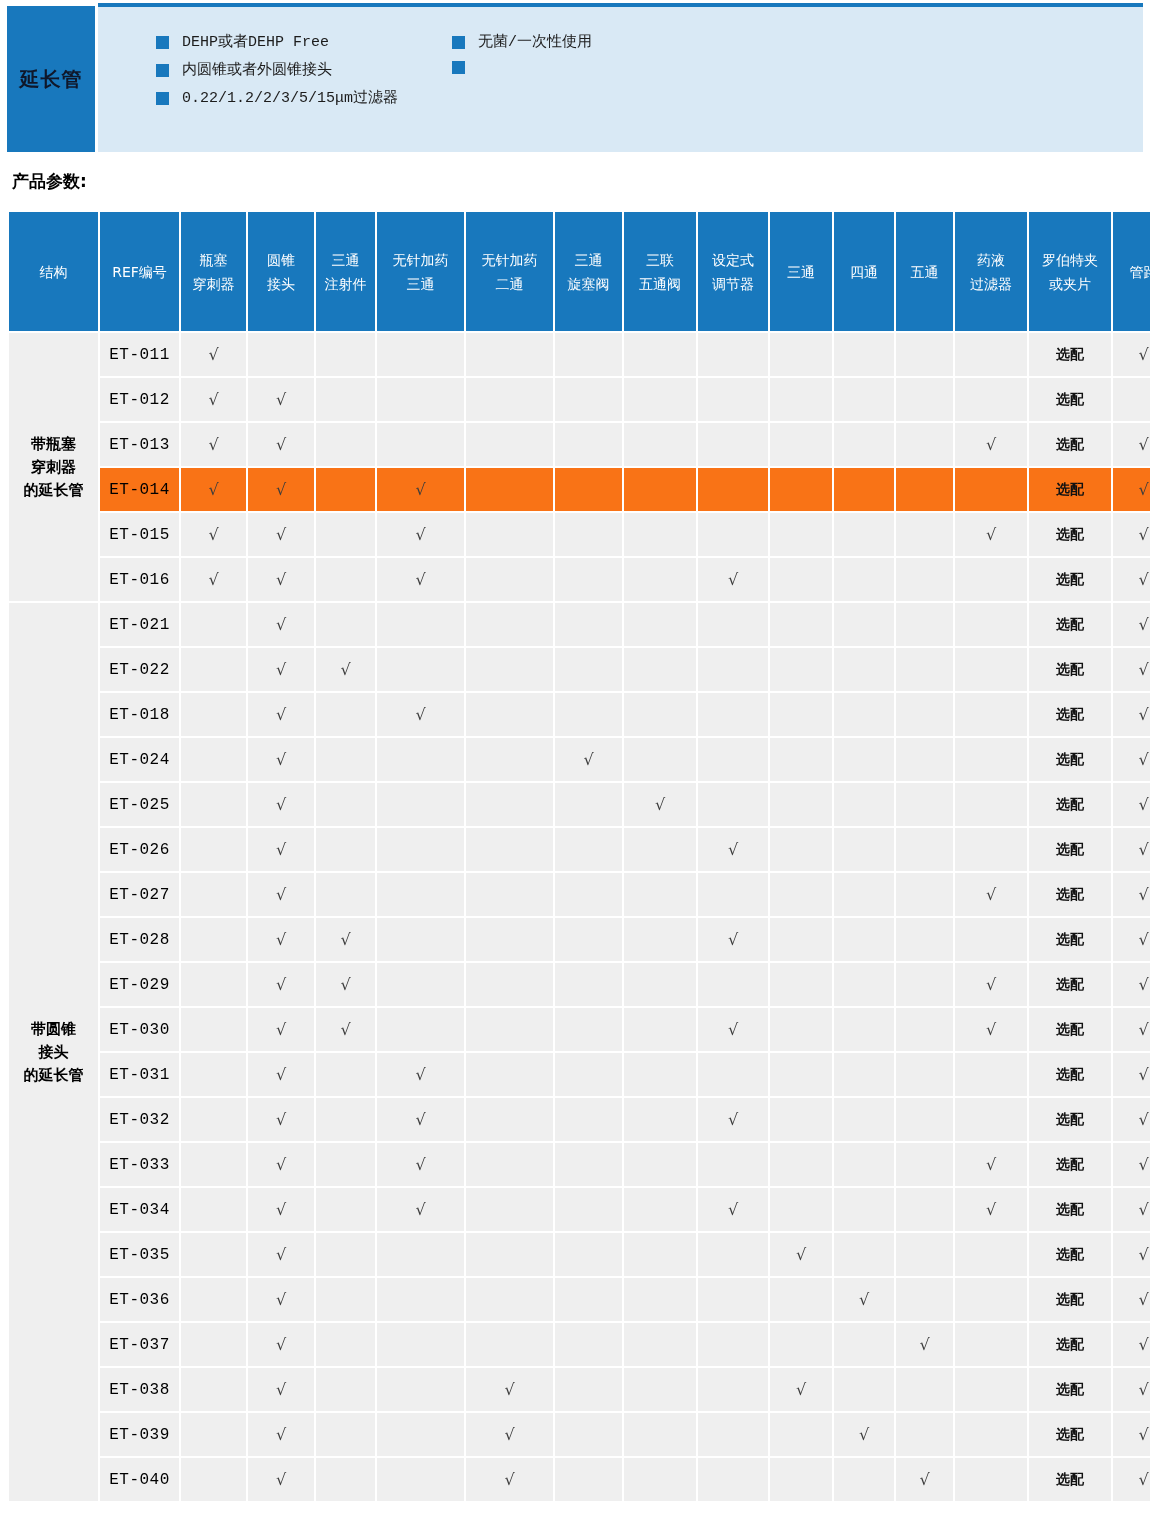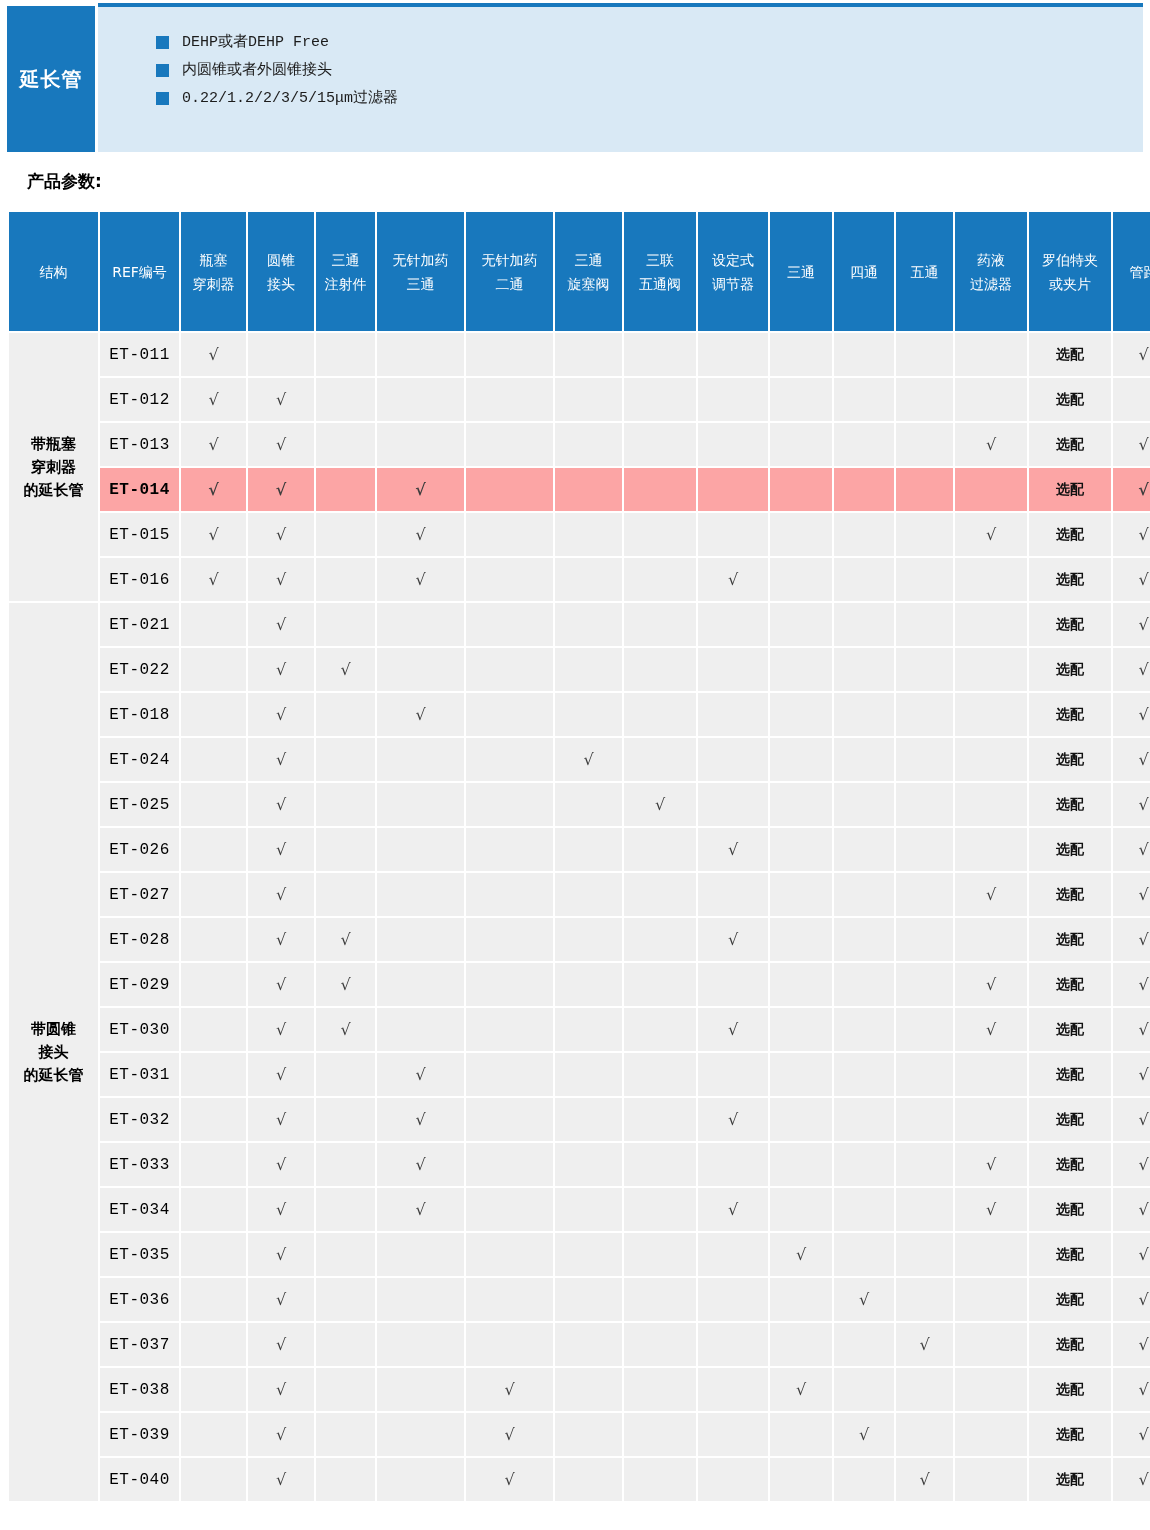--- a/index.html
+++ b/index.html
@@ -9,21 +9,21 @@
     font-family:"DejaVu Sans", sans-serif;
     color:#1a1a1a;
     overflow:hidden;
   }
   .page { padding:3px 7px 0 7px; }
 
   
   .header { display:flex; height:149px; }
   .title-box {
     width:88px; margin-right:3px; margin-top:3px;
-    background:#1878bd; color:#ffffff;
+    background:#1878bd; color:#0f172a;
     display:flex; align-items:center; justify-content:center;
     font-size:20px; font-weight:bold; letter-spacing:1px;
   }
   .panel {
     flex:1; background:#d9e9f5;
     border-top:4px solid #1878bd;
     padding:26px 0 0 30px;
     display:flex; align-items:flex-start;
   }
   .panel-col { display:flex; flex-direction:column; gap:9px; }
@@ -32,21 +32,21 @@
     font-size:15px; line-height:19px; color:#1c1c1c;
     font-family:"Liberation Mono", monospace;
     white-space:nowrap;
     padding-left:28px;
   }
   .p-item .sq { width:13px; height:13px; background:#1878bd; margin-right:13px; flex:none; }
 
   
   .section-title {
     font-size:17px; font-weight:bold; color:#000;
-    margin:18px 0 17px 20px;
+    margin:18px 0 17px 5px;
   }
 
   
   table.params {
     border-collapse:separate; border-spacing:2px;
     table-layout:fixed; width:1138px; background:#ffffff;
     margin-left:0;
   }
   table.params th, table.params td {
     background:#efefef; text-align:center; vertical-align:middle;
@@ -61,21 +61,21 @@
   .group-cell {
     font-weight:bold; font-size:15px; color:#000;
     white-space:pre-line; line-height:23px;
   }
   .ref-cell {
     font-family:"Liberation Mono", monospace;
     font-size:16px; color:#000; letter-spacing:0.5px;margin-left:12px;
   }
   .mark { font-family:"DejaVu Serif", serif; font-size:16px; color:#3d3d3d; }
   .opt  { font-weight:bold; font-size:14px; color:#111; font-family:"DejaVu Sans", sans-serif; }
-  tr.hl td { background:#fca5a5;font-weight:bold; }
+  tr.hl td { background:#f97316; }
 </style>
 </head>
 <body>
 
 <div class="page">
 
   <div class="header">
     <div class="title-box">延长管</div>
     <div class="panel">
         <div class="panel-col" style="width: 296px;">
@@ -83,20 +83,30 @@
             <span class="sq"></span>
             <span>DEHP或者DEHP Free</span>
           </div>
           <div class="p-item">
             <span class="sq"></span>
             <span>内圆锥或者外圆锥接头</span>
           </div>
           <div class="p-item">
             <span class="sq"></span>
             <span>0.22/1.2/2/3/5/15μm过滤器</span>
+          </div>
+        </div>
+        <div class="panel-col" style="width: 240px;">
+          <div class="p-item">
+            <span class="sq"></span>
+            <span>无菌/一次性使用</span>
+          </div>
+          <div class="p-item">
+            <span class="sq"></span>
+            <span></span>
           </div>
         </div>
       </div>
   </div>
 
   <div class="section-title">产品参数:</div>
 
   <table class="params">
     <colgroup>
         <col style="width: 89px;">

